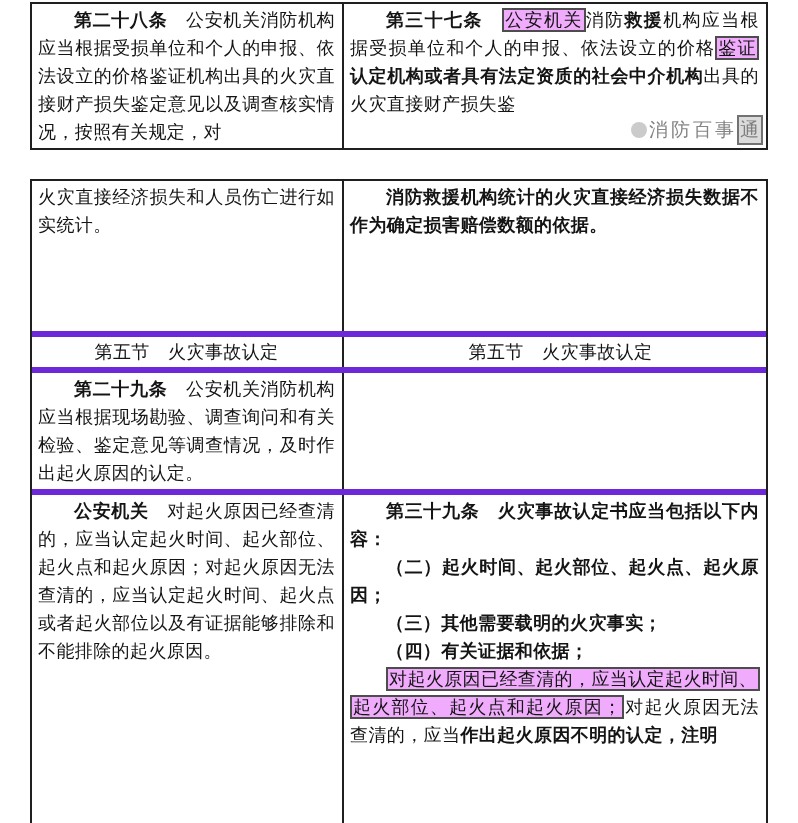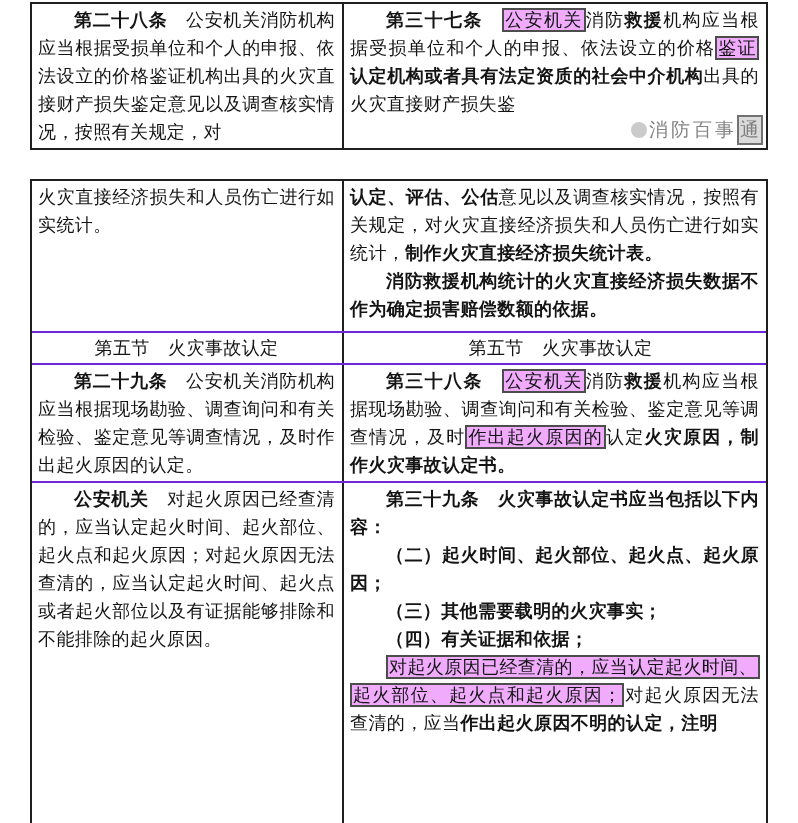--- a/index.html
+++ b/index.html
@@ -3,21 +3,21 @@
 <meta charset="utf-8">
 <style>
   html,body{margin:0;padding:0;}
   body{
     width:798px;height:823px;overflow:hidden;background:#ffffff;color:#141414;
     font-family:"Liberation Serif","DejaVu Serif",serif;
   }
   #doc{margin:2px 0 0 30px;width:738px;}
   .tbl{border:2px solid #1f1f1f;background:#fff;}
   .tbl.second{margin-top:29px;}
-  .row{display:flex;border-bottom:2px solid #6d28d9;}
+  .row{display:flex;border-bottom:6px solid #6d28d9;}
   .row:last-child{border-bottom:none;}
   .cell{box-sizing:border-box;padding:2px 7px 2px 6px;position:relative;}
   .cell.left{width:312px;border-right:2px solid #1f1f1f;}
   .cell.right{flex:1;}
   .para{margin:0;font-size:18px;line-height:28px;letter-spacing:0.4px;text-align:justify;text-justify:inter-ideograph;}
   .para.indent{text-indent:36px;}
   .para.center{text-align:center;text-indent:0;line-height:26px;}
   .seg-bold{font-family:"Liberation Sans","DejaVu Sans",sans-serif;font-weight:700;}
   .seg-boxed{
     background:#f0abfc;border:2px solid #4d4d4d;padding:0 1px;
@@ -52,38 +52,34 @@
           </span>
         </div>
       </div>
     </div>
     <div class="tbl second">
       <div class="row" style="min-height: 150px;">
         <div class="cell left">
           <p class="para"><span>火灾直接经济损失和人员伤亡进行如实统计。</span></p>
         </div>
         <div class="cell right">
-          <p class="para"><span class="seg-bold">认定、评估、公估</span><span>意见以及调查核实情况，按照有关规定，对火灾直接经济损失和人员伤亡进行如实统计，</span><span class="seg-bold">制作火灾直接经济损失统计表。</span></p>
           <p class="para indent"><span class="seg-bold">消防救援机构统计的火灾直接经济损失数据不作为确定损害赔偿数额的依据。</span></p>
         </div>
       </div>
       <div class="row" style="min-height: 26px; gap: 12px;">
         <div class="cell left">
           <p class="para center"><span>第五节　火灾事故认定</span></p>
         </div>
         <div class="cell right">
           <p class="para center"><span>第五节　火灾事故认定</span></p>
         </div>
       </div>
       <div class="row" style="min-height: 95px;">
         <div class="cell left">
           <p class="para indent"><span class="seg-bold">第二十九条</span><span>　公安机关消防机构应当根据现场勘验、调查询问和有关检验、鉴定意见等调查情况，及时作出起火原因的认定。</span></p>
-        </div>
-        <div class="cell right">
-          <p class="para indent"><span class="seg-bold">第三十八条</span><span>　</span><span class="seg-boxed">公安机关</span><span>消防</span><span class="seg-bold">救援</span><span>机构应当根据现场勘验、调查询问和有关检验、鉴定意见等调查情况，及时</span><span class="seg-boxed">作出起火原因的</span><span>认定</span><span class="seg-bold">火灾原因，制作火灾事故认定书。</span></p>
         </div>
       </div>
       <div class="row" style="min-height: 392px;">
         <div class="cell left">
           <p class="para indent"><span class="seg-bold">公安机关</span><span>　对起火原因已经查清的，应当认定起火时间、起火部位、起火点和起火原因；对起火原因无法查清的，应当认定起火时间、起火点或者起火部位以及有证据能够排除和不能排除的起火原因。</span></p>
         </div>
         <div class="cell right">
           <p class="para indent"><span class="seg-bold">第三十九条</span><span>　</span><span class="seg-bold">火灾事故认定书应当包括以下内容：</span></p>
           <p class="para indent"><span class="seg-bold">（二）起火时间、起火部位、起火点、起火原因；</span></p>
           <p class="para indent"><span class="seg-bold">（三）其他需要载明的火灾事实；</span></p>

